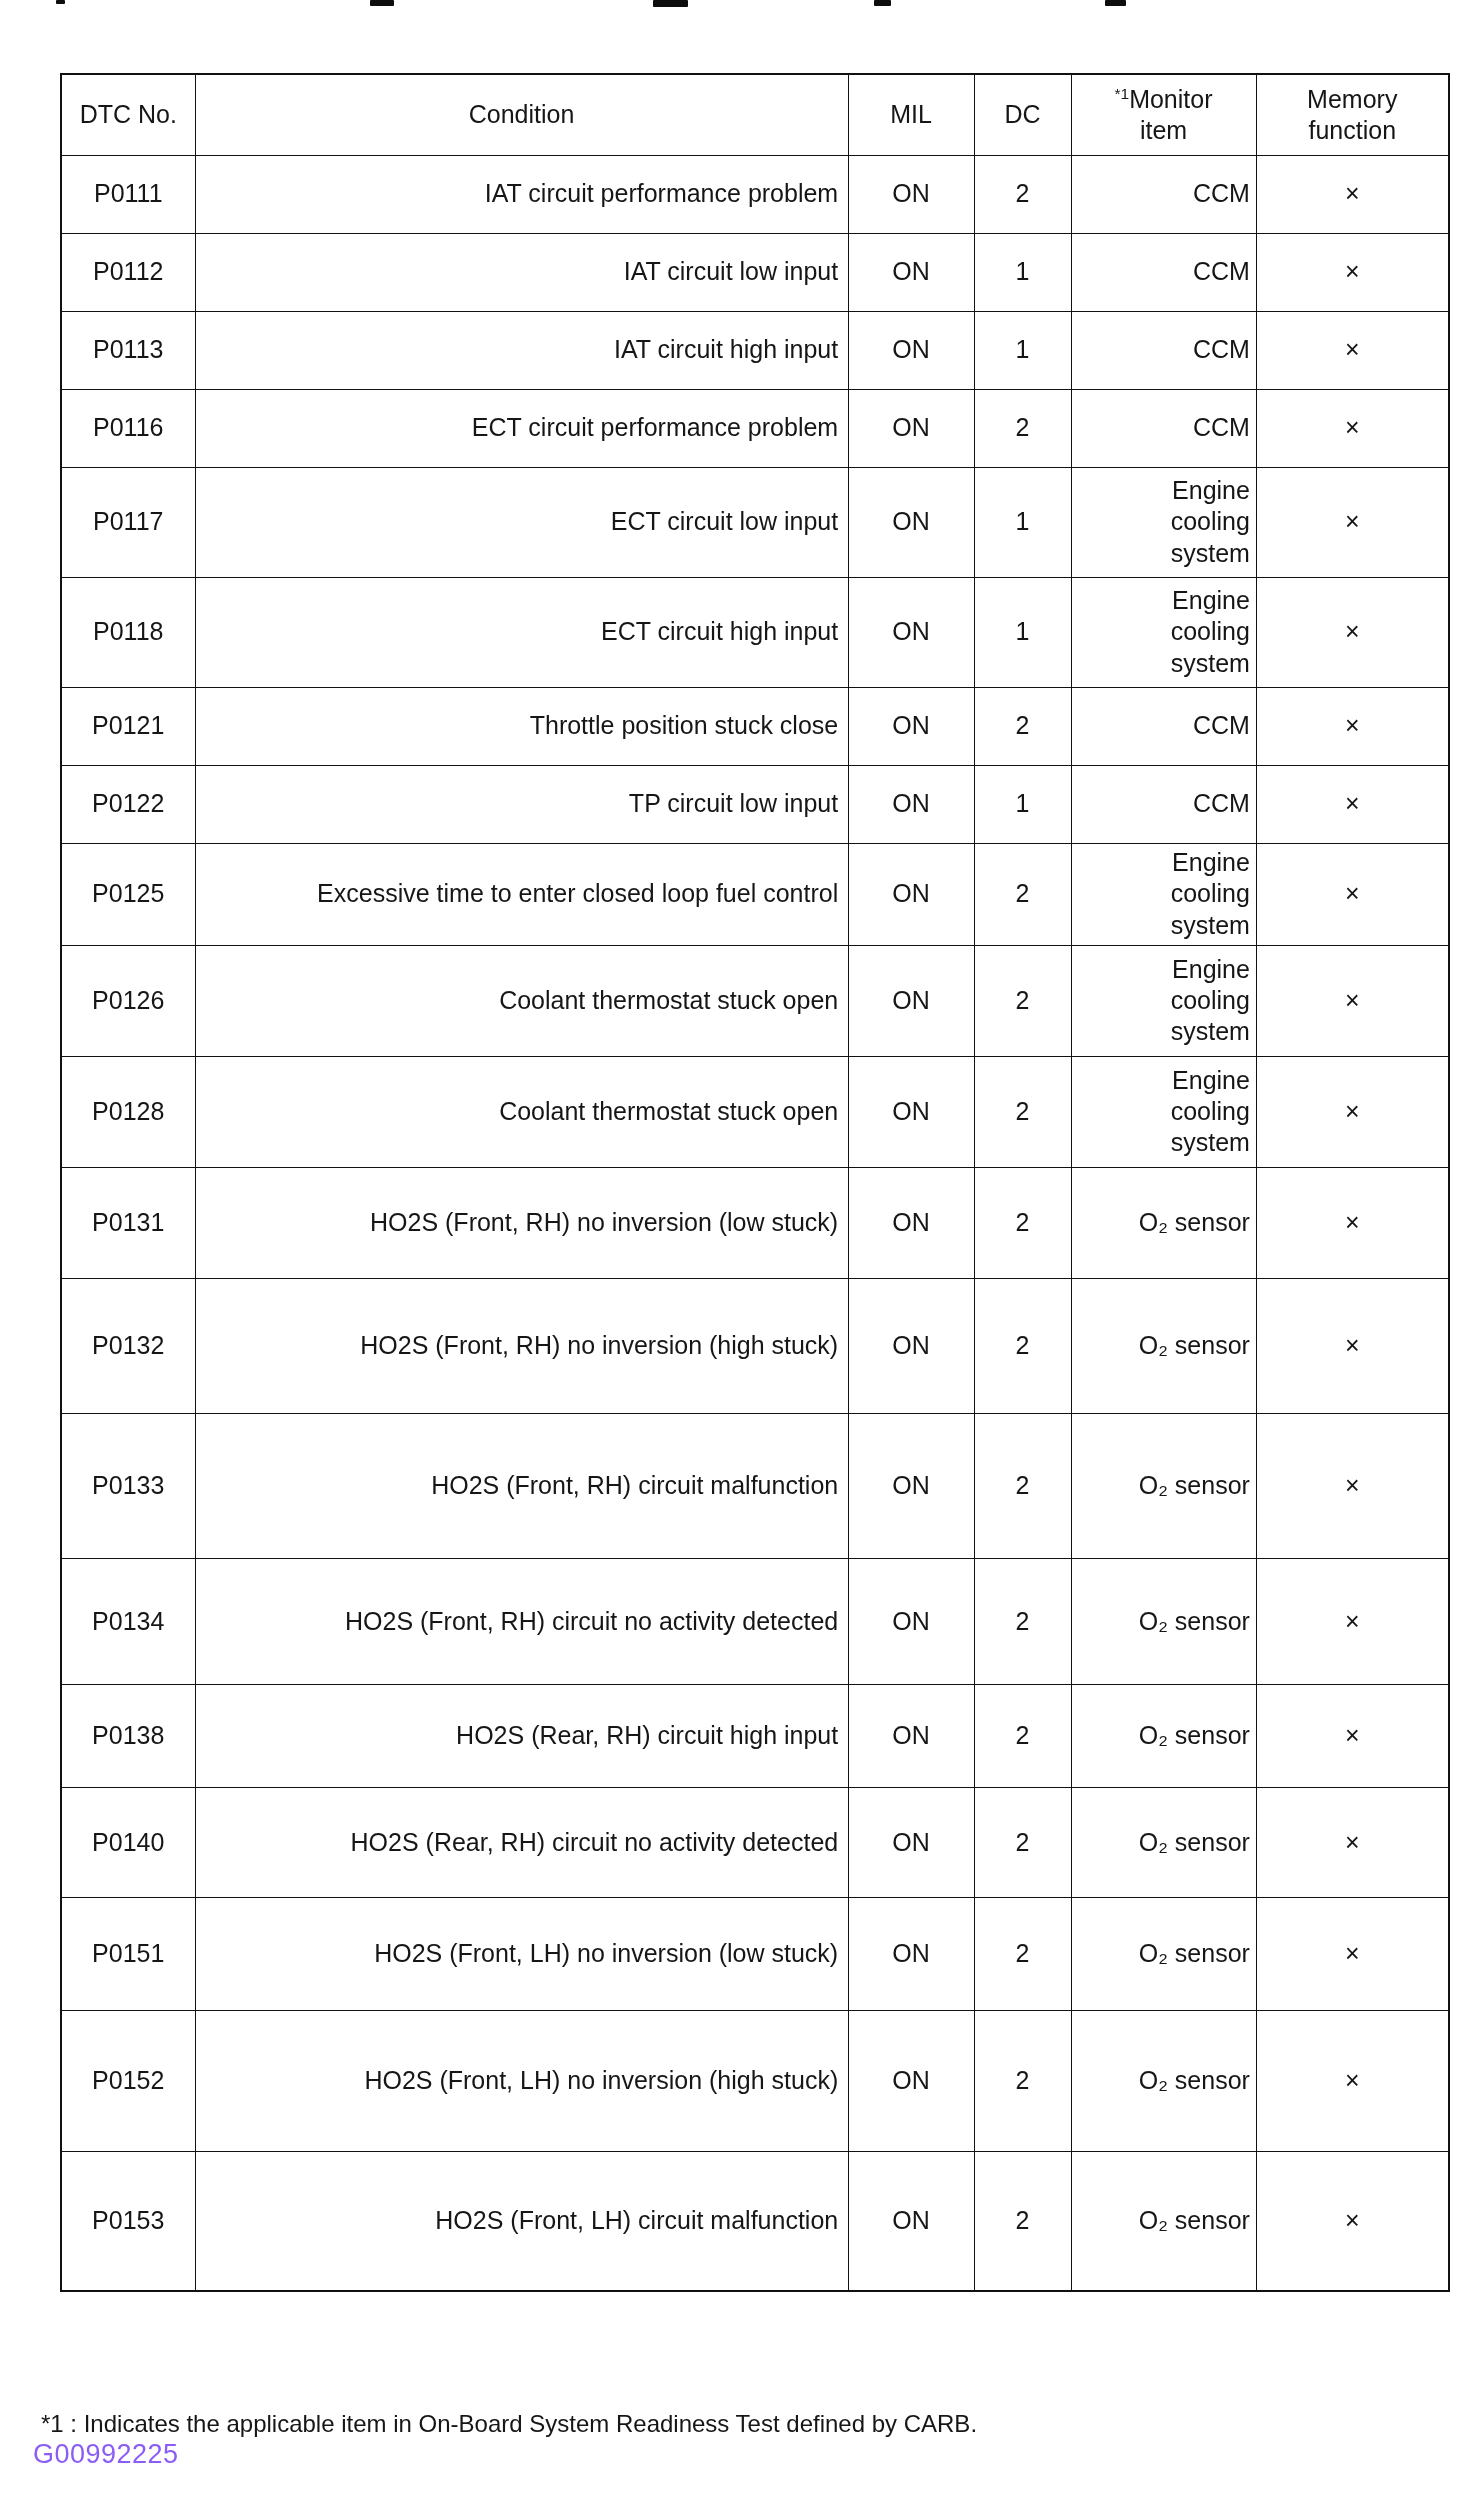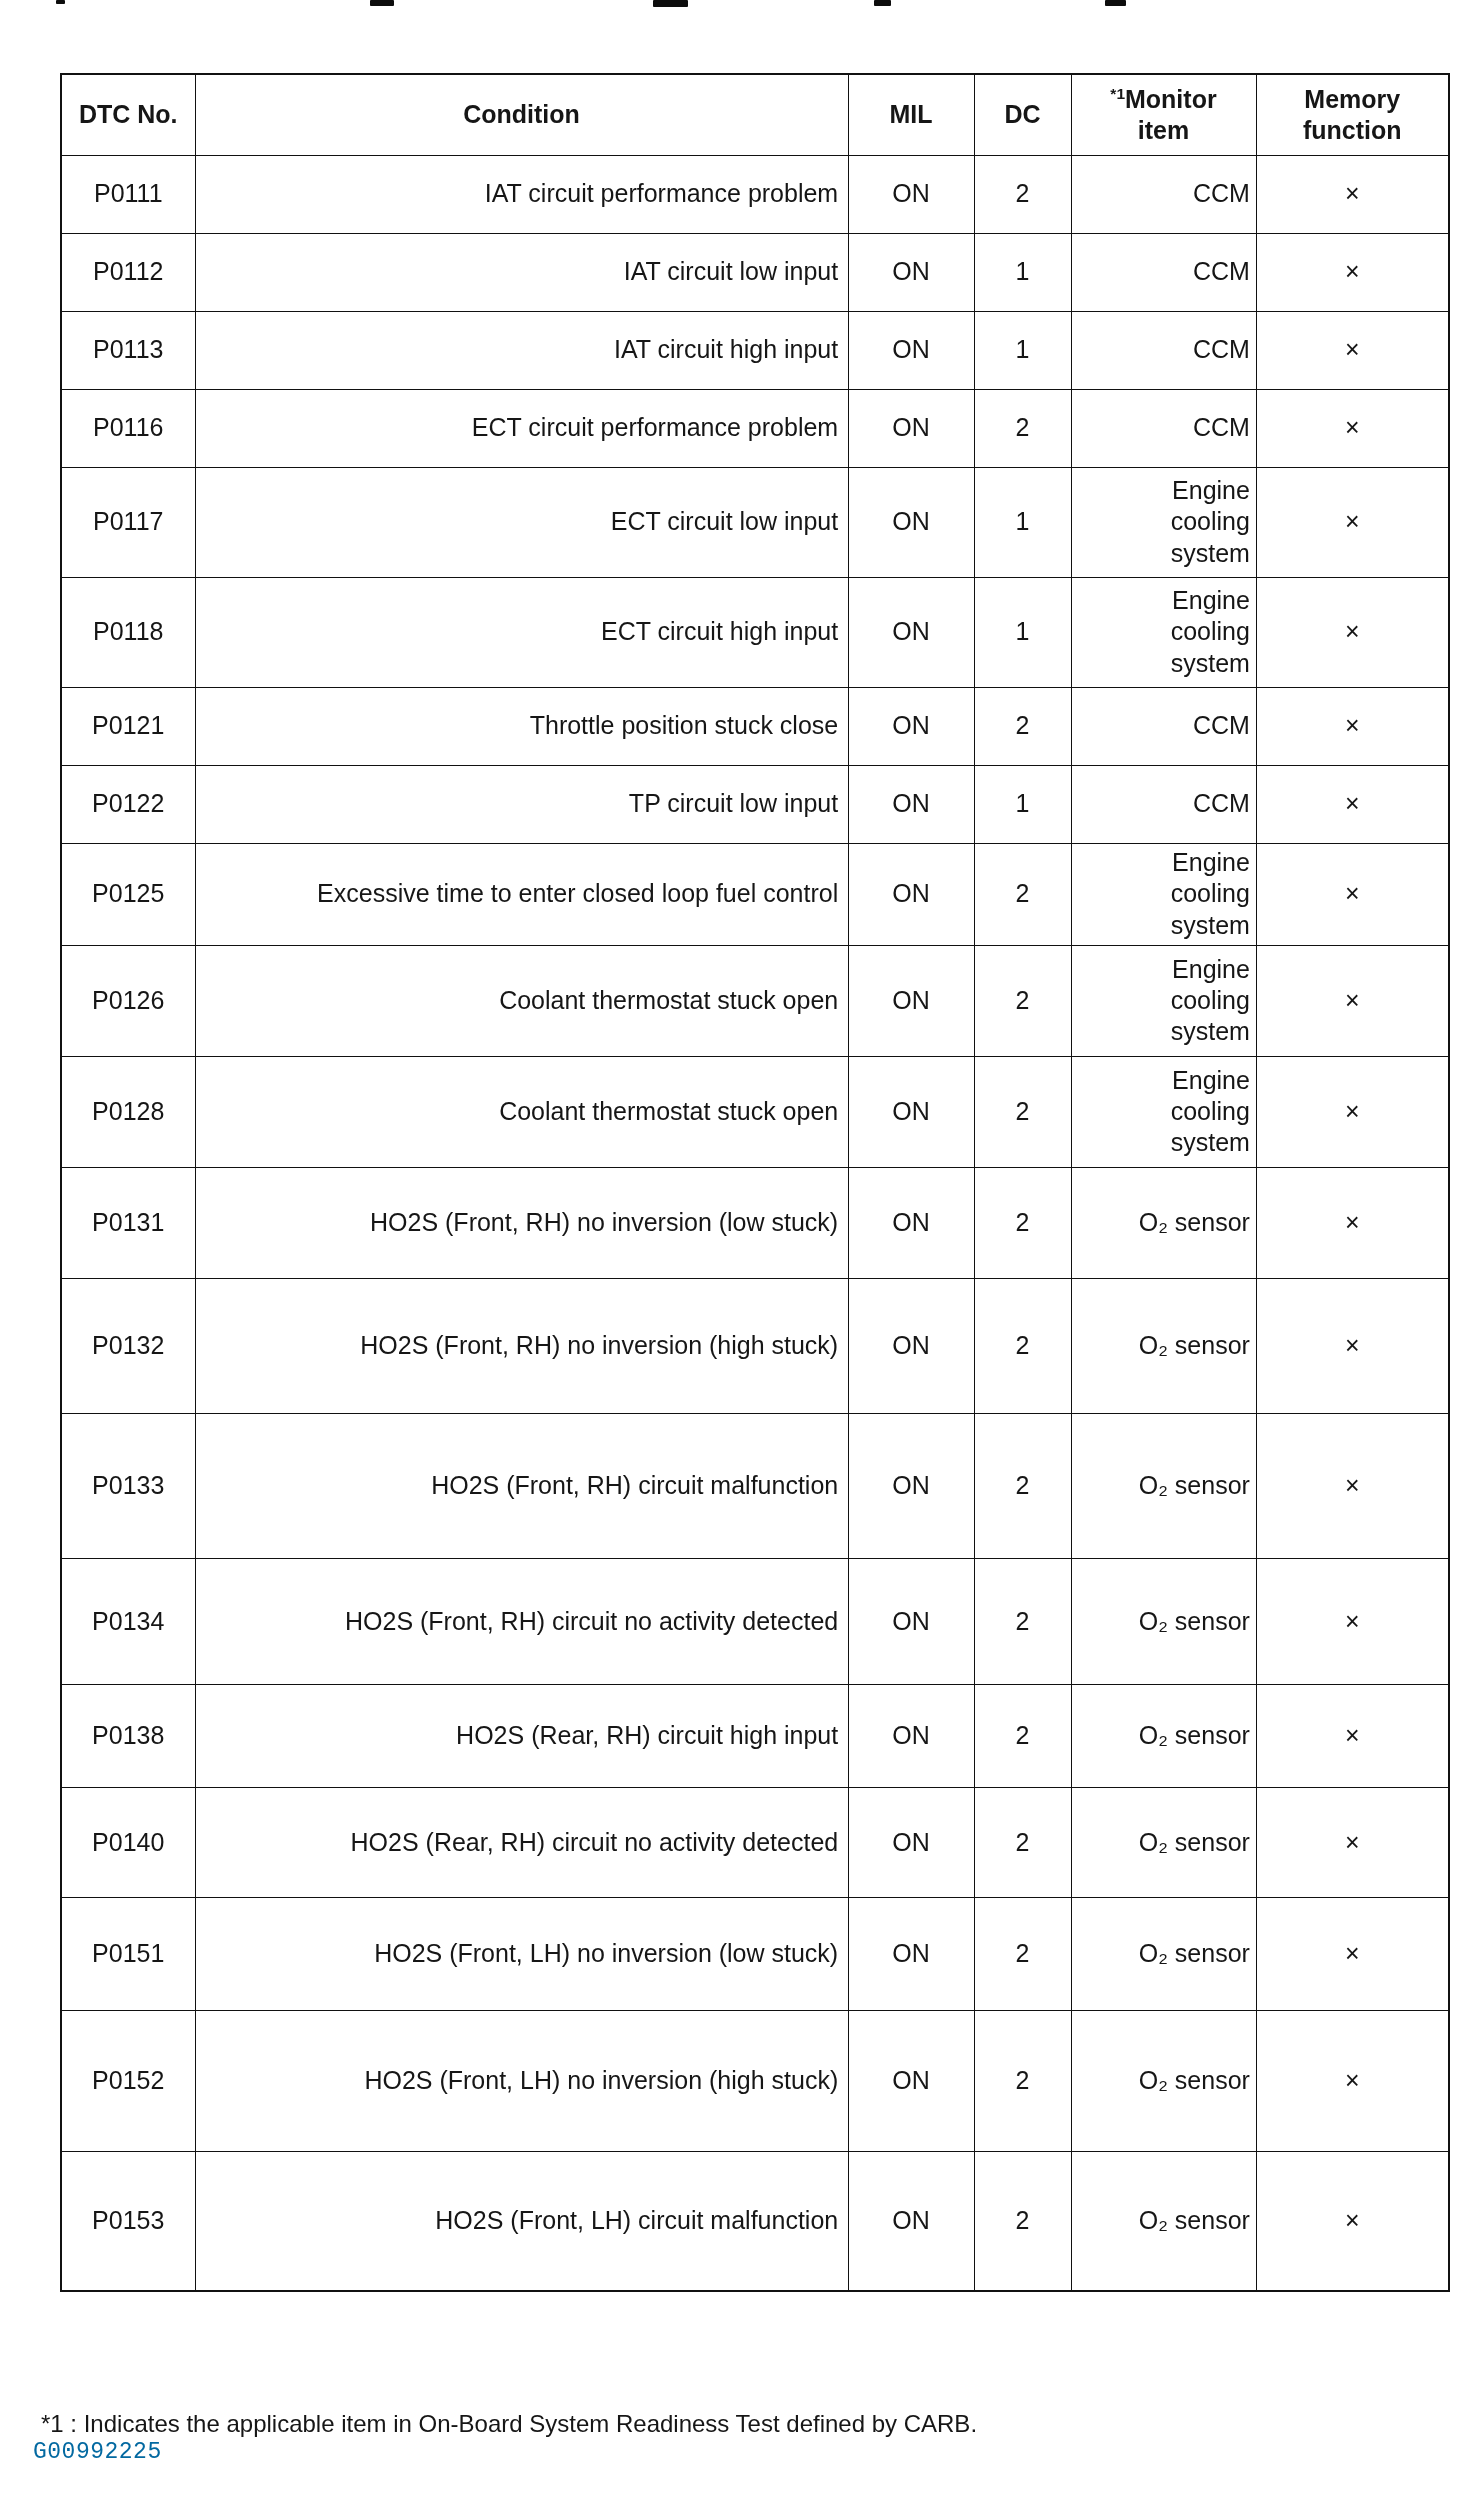--- a/index.html
+++ b/index.html
@@ -52,21 +52,21 @@
     border: 1.9px solid #111111;
     font-size: 25px;
     line-height: 1.25;
     vertical-align: middle;
     padding: 3.7px 5.6px;
     text-align: center;
     color: #161616;
   }
   thead tr { height: 81px; }
   th {
-    font-weight: bold;
+    font-weight: normal;
     font-size: 25px;
   }
   th sup {
     font-size: 0.62em;
     vertical-align: super;
     line-height: 0;
   }
   .pre-line { white-space: pre-line; }
 
   td.c-cond {
@@ -97,24 +97,23 @@
     left: 33px;
     top: 2402px;
     font-size: 24px;
     color: #161616;
     margin: 8px;
   }
   .figure-id {
     position: absolute;
     left: 33px;
     top: 2439px;
-    font-size: 23px;
+    font-size: 27px;
     letter-spacing: 0.5px;
-    color: #0369a1;
-    font-family: Liberation Mono, monospace;
+    color: #8b5cf6;
   }
 </style>
 </head>
 <body>
 
 <div class="page">
 
   <div class="artifact a1"></div>
   <div class="artifact a2"></div>
   <div class="artifact a3"></div>

